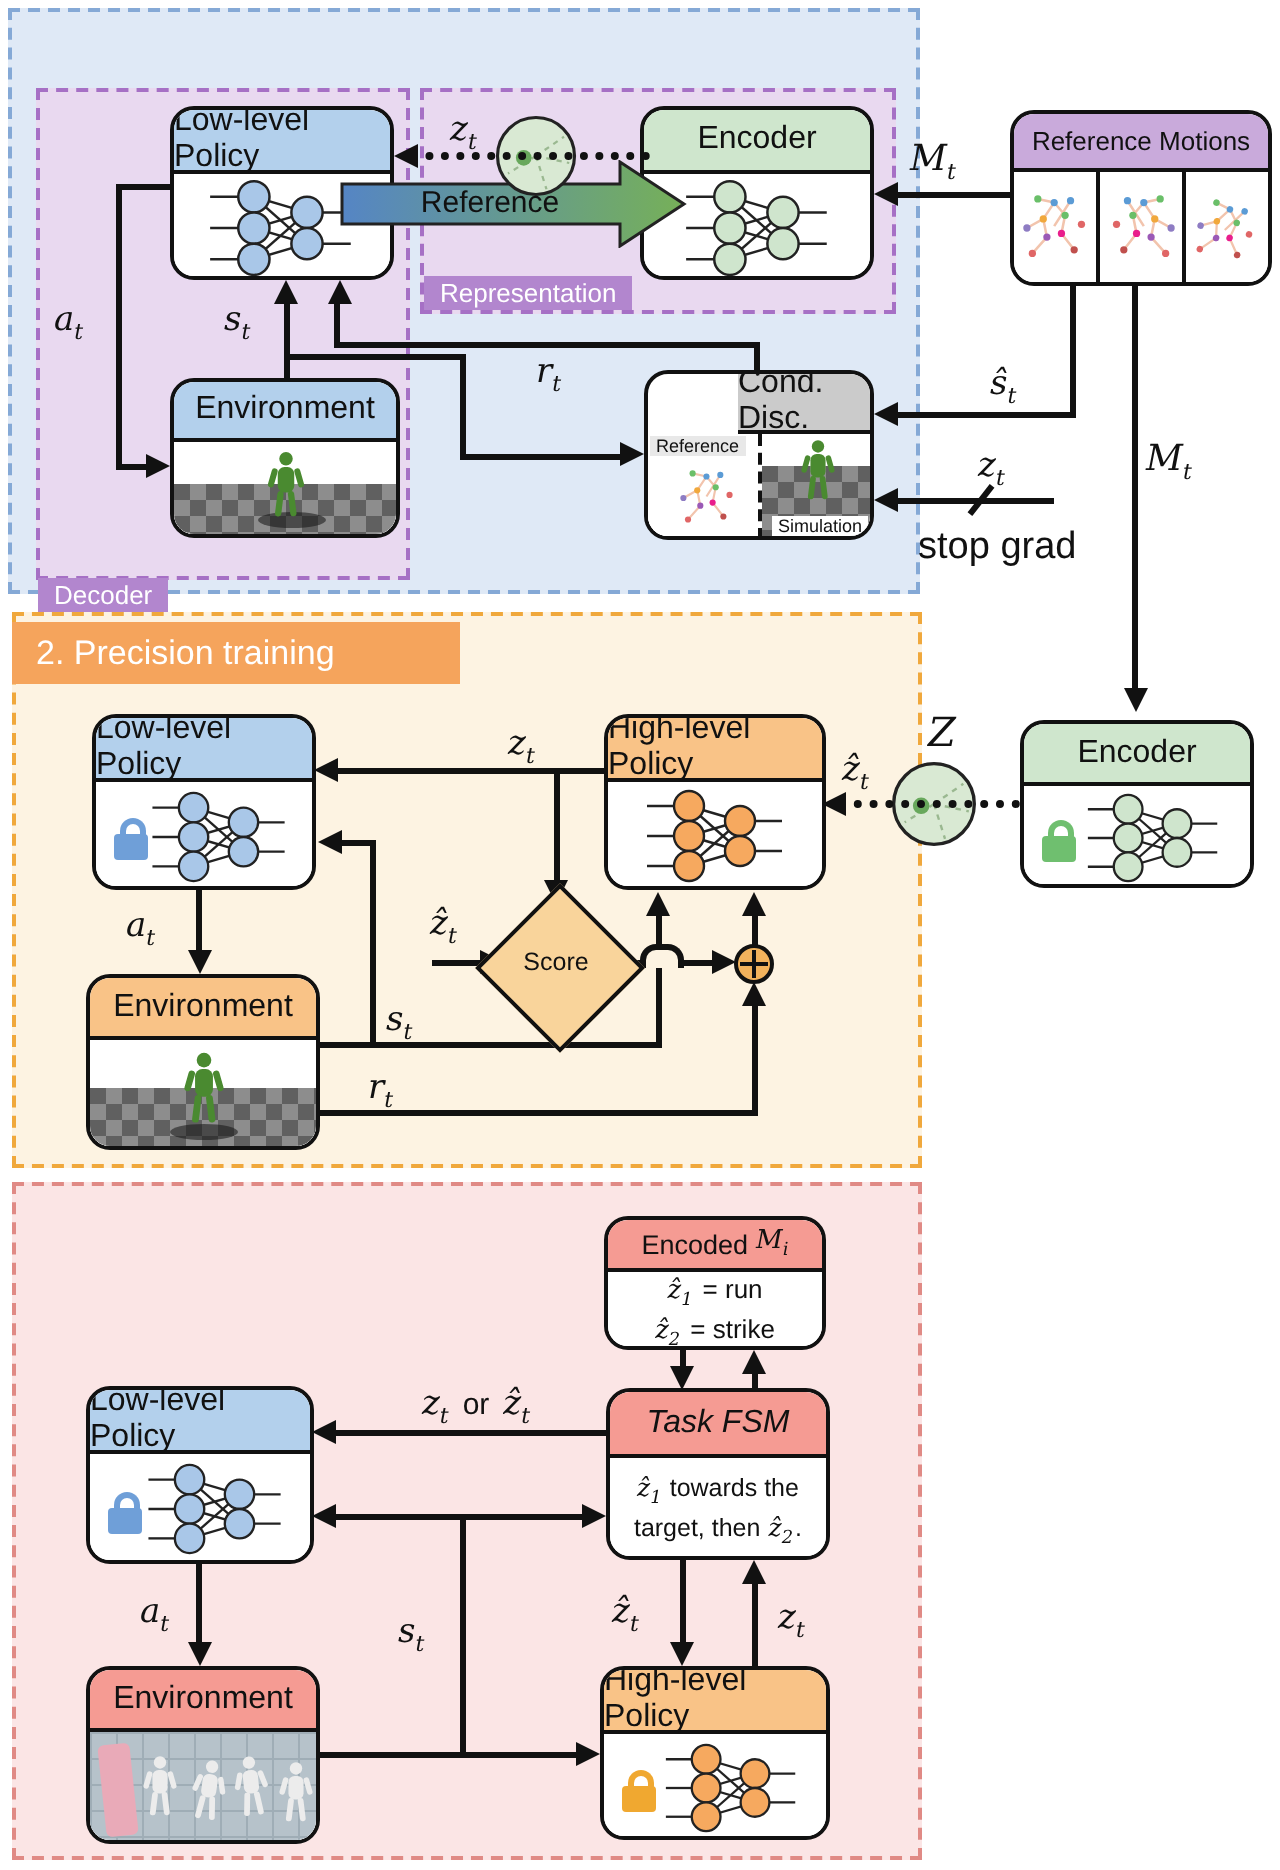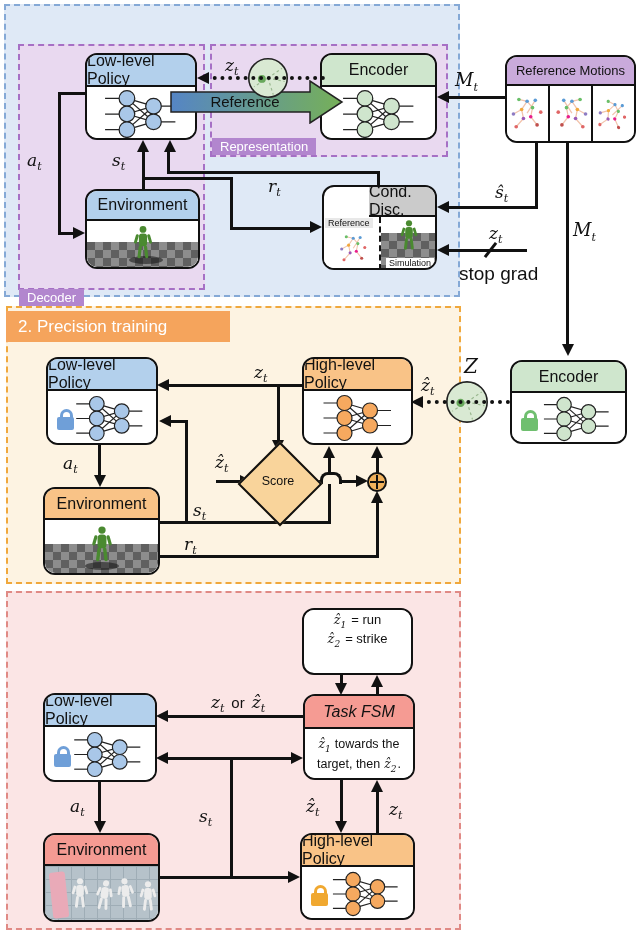--- a/index.html
+++ b/index.html
@@ -388,20 +388,24 @@
   <div>
     <div class="vl" style="left:340px;top:780px;height:43px;"></div>
     <div class="ah ah-d" style="left:335px;top:821px;"></div>
   </div>
   <div>
     <div class="vl" style="left:376px;top:792px;height:41px;"></div>
     <div class="ah ah-u" style="left:371px;top:780px;"></div>
   </div>
 
   <div class="box sq" style="left:302px;top:608px;width:111px;height:67px;z-index:22;">
+    <div class="box-h" style="height:24px;background:var(--salmon_header);font-size:13.5px;">
+      <span>Encoded</span>
+      <span class="mi"><span>M</span><sub>i</sub></span>
+    </div>
     <div class="box-b" style="height:39px;flex-direction:column;font-size:13px;line-height:1.45;">
       <div style="display:flex;gap:5px;align-items:baseline;">
         <span class="mi"><span>ẑ</span><sub>1</sub></span>
         <span>= run</span>
       </div>
       <div style="display:flex;gap:5px;align-items:baseline;">
         <span class="mi"><span>ẑ</span><sub>2</sub></span>
         <span>= strike</span>
       </div>
     </div>

